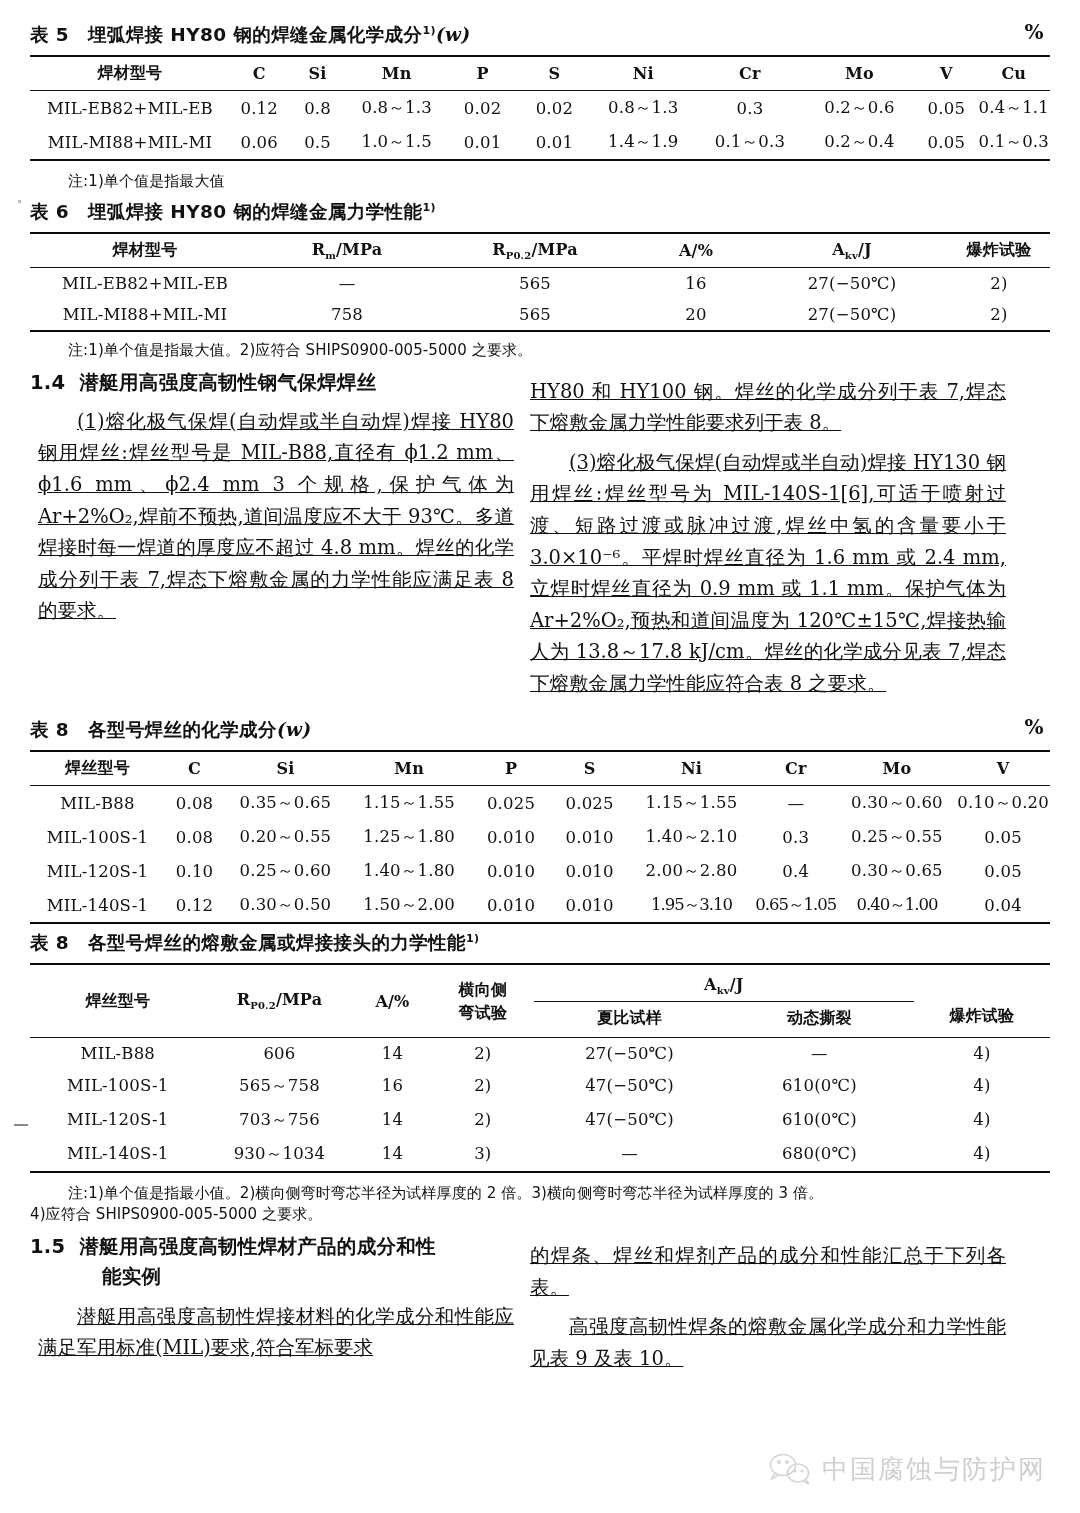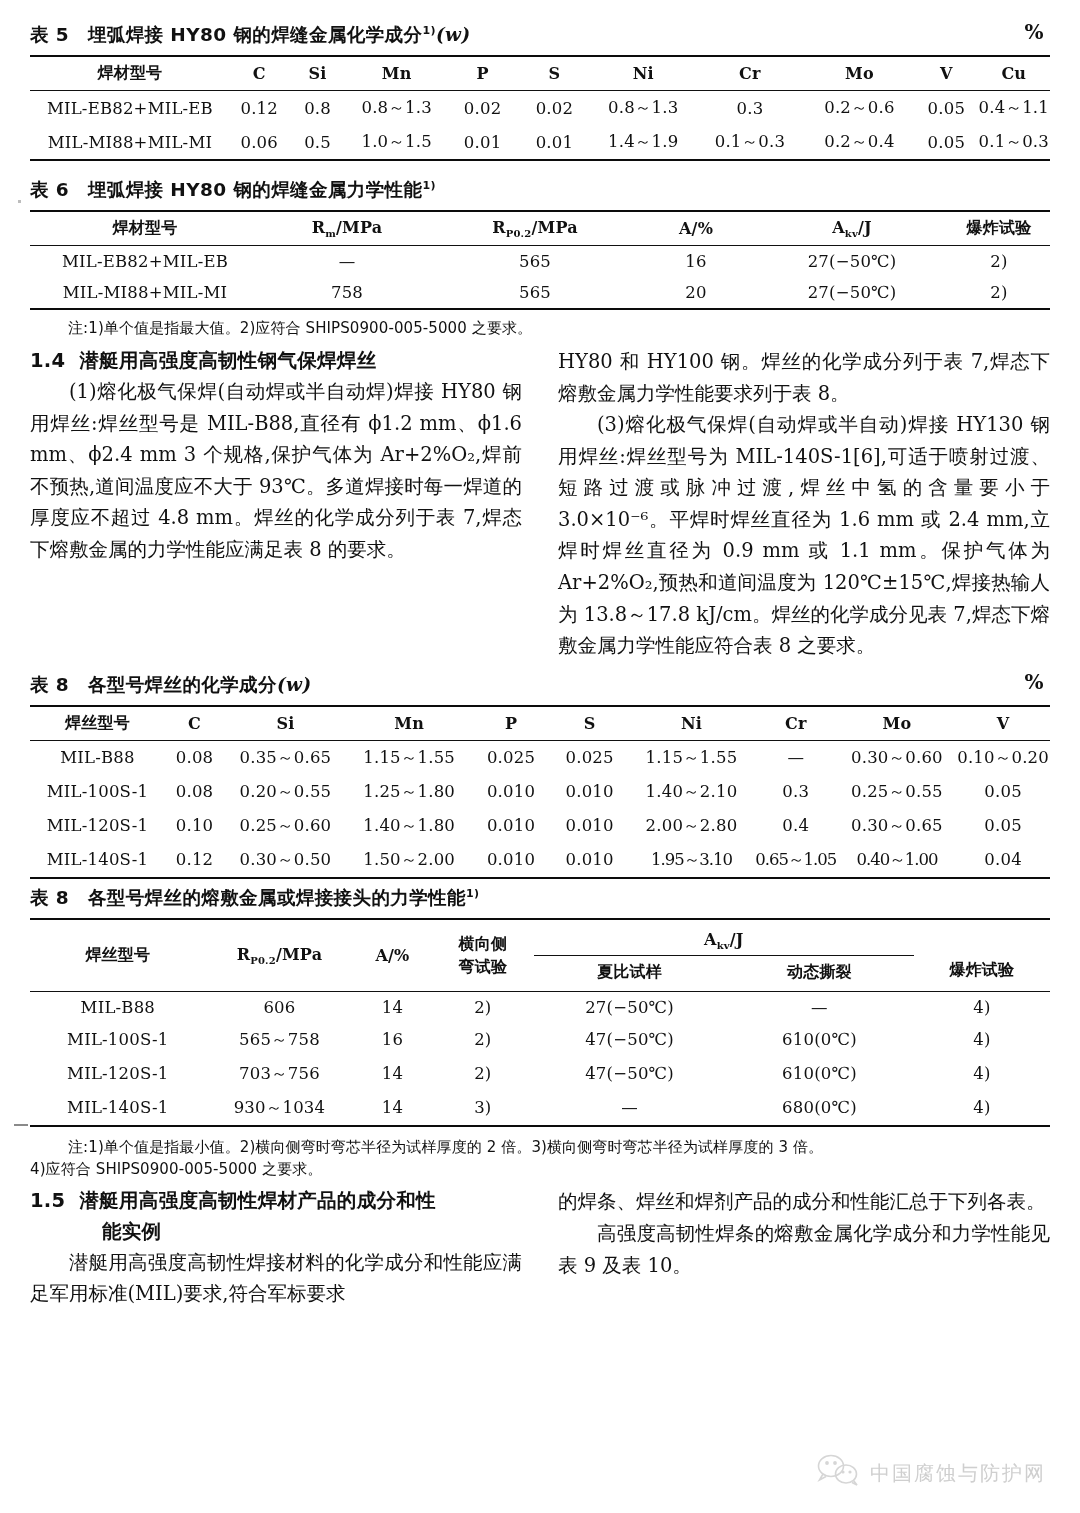--- a/index.html
+++ b/index.html
@@ -61,52 +61,51 @@
     font-family:"DejaVu Sans","Liberation Sans",sans-serif;
     letter-spacing:.1px;
     line-height:1.45;
   }
   .note.ind{text-indent:38px;}
 
   
   .cols{
     width:1020px;margin:0 auto;
     display:flex;
-    gap:36px;
   }
   .col{width:492px;}
   .bodytext{
     font-size:19.5px;
     line-height:1.62;
     font-family:"DejaVu Serif","Liberation Serif",serif;
     text-align:justify;
     letter-spacing:0px;
   }
-  .bodytext p{margin:0;}
+  .bodytext p{margin:8px;text-decoration:underline;}
   .bodytext p.ind{text-indent:2em;}
   .sechead{
     font-weight:bold;
     font-size:19.5px;
     font-family:"DejaVu Sans","Liberation Sans",sans-serif;
     line-height:1.55;
     letter-spacing:.3px;
   }
   .sechead .num{margin-right:14px;}
   .sechead .cont{display:block;padding-left:72px;}
   .sp6{height:6px;}
   .sp8{height:8px;}
   .sp10{height:10px;}
 
   
   .wm{
     position:absolute;
     right:34px;bottom:26px;
-    display:flex;align-items:flex-end;gap:10px;
+    display:flex;align-items:flex-start;gap:10px;
     color:#cfcfcf;
-    font-size:20px;
+    font-size:26px;
     font-family:"DejaVu Sans","Liberation Sans",sans-serif;
     letter-spacing:2px;
     user-select:none;
   }
   .wm svg{display:block;}
 
   
   .margin-tick{
     position:absolute;left:14px;top:1124px;
     width:14px;height:2px;background:#8a8a8a;
@@ -169,20 +168,21 @@
       <td>1.4～1.9</td>
       <td>0.1～0.3</td>
       <td>0.2～0.4</td>
       <td>0.05</td>
       <td>0.1～0.3</td>
     </tr>
   </tbody>
     </table>
 
   <div class="sp10"></div>
+  <div class="note ind">注:1)单个值是指最大值</div>
 
   <div class="sp6"></div>
   <div class="cap">
     <span>表 6　埋弧焊接 HY80 钢的焊缝金属力学性能</span><span class="sup">1)</span>
   </div>
   <div class="sp8"></div>
   <table class="tbl">
     <tbody>
         <tr class="top-rule sub-rule">
       <td class="hd" style="width:228px">焊材型号</td>

